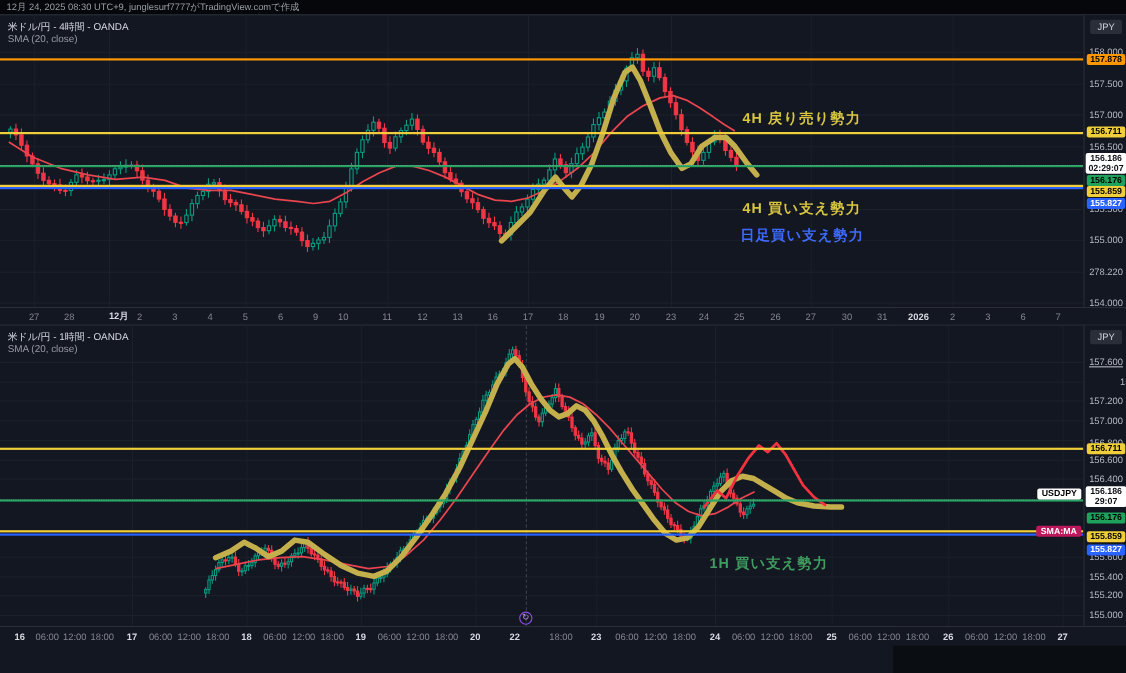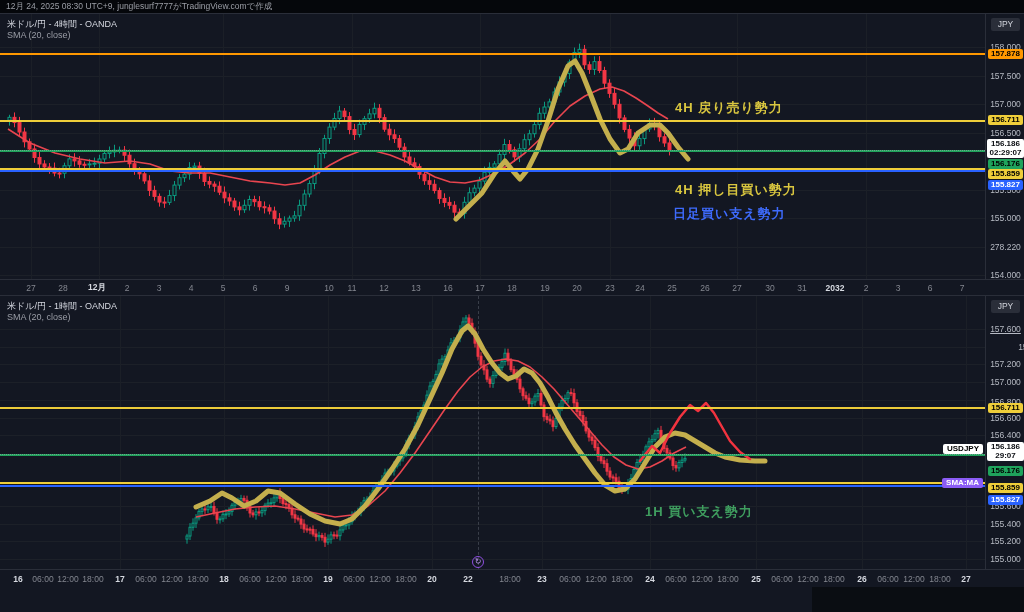--- a/index.html
+++ b/index.html
@@ -337,21 +337,21 @@
           <polyline points="8,115 30,129 55,139 80,145 105,149 130,147 150,150 170,157 190,159 210,159 230,163 250,167 270,169 285,171 300,169 315,161 330,151 345,143 360,137 375,137 390,141 405,147 420,155 435,163 450,168 465,169 480,166 495,159 510,150 525,139 540,125 555,107 570,92 585,82 600,75 612,73 624,77 636,84 648,92 658,99 668,105" fill="none" stroke="#e8454f" stroke-width="1.6" stroke-linejoin="round"></polyline>
           <polyline points="456,205 468,193 482,179 495,159 505,147 513,157 520,165 528,155 538,135 548,107 558,75 568,52 575,47 582,59 590,79 600,105 610,125 620,139 628,135 638,119 650,111 660,111 668,119 678,133 688,145" fill="none" stroke="#c4af4d" stroke-width="5" stroke-linejoin="round" stroke-linecap="round"></polyline>
         </svg>
         <div class="hline" style="top: 39px; height: 2px; background: rgb(255, 152, 0);"></div>
         <div class="hline" style="top: 105.5px; height: 2px; background: rgb(239, 206, 58);"></div>
         <div class="hline" style="top: 136.25px; height: 1.5px; background: rgb(31, 163, 92);"></div>
         <div class="hline" style="top: 154px; height: 2px; background: rgb(239, 206, 58);"></div>
         <div class="hline" style="top: 156px; height: 2px; background: rgb(41, 98, 255);"></div>
         <div class="dotline" style="top: 136.4px;"></div>
         <div class="anno" style="left: 675px; top: 85px; color: rgb(217, 198, 63);">4H 戻り売り勢力</div>
-        <div class="anno" style="left: 675px; top: 167px; color: rgb(217, 198, 63);">4H 押し目買い勢力</div>
+        <div class="anno" style="left: 675px; top: 167px; color: rgb(217, 198, 63);">4H 買い支え勢力</div>
         <div class="anno" style="left: 673px; top: 191px; color: rgb(62, 107, 253);">日足買い支え勢力</div>
         <div class="legend1">米ドル/円 - 4時間 - OANDA</div>
         <div class="legend2">SMA (20, close)</div>
       </div>
       <div class="axis">
         <div class="cbtn">JPY</div>
         <div class="gridlabel" style="top: 33px;">158.000</div>
         <div class="gridlabel" style="top: 61.5px;">157.500</div>
         <div class="gridlabel" style="top: 90px;">157.000</div>
         <div class="gridlabel" style="top: 118.5px;">156.500</div>
@@ -366,44 +366,44 @@
         <div class="chip" style="top: 166px; background: rgb(41, 98, 255); color: rgb(255, 255, 255);">155.827</div>
         <div class="curchip" style="top: 125px;">
           <div>156.186</div>
           <div>02:29:07</div>
         </div>
       </div>
     </div>
   <div class="taxis" id="taxis0" style="top: 279px; height: 16px;">
       <div class="tlabel" style="left: 31px; color: rgb(132, 135, 144);">27</div>
       <div class="tlabel" style="left: 63px; color: rgb(132, 135, 144);">28</div>
-      <div class="tlabel" style="left: 97px; color: rgb(214, 217, 224); font-weight: bold; text-align: center;">12月</div>
+      <div class="tlabel" style="left: 108px; color: rgb(214, 217, 224); font-weight: bold; text-align: center;">12月</div>
       <div class="tlabel" style="left: 127px; color: rgb(132, 135, 144);">2</div>
       <div class="tlabel" style="left: 159px; color: rgb(132, 135, 144);">3</div>
       <div class="tlabel" style="left: 191px; color: rgb(132, 135, 144);">4</div>
       <div class="tlabel" style="left: 223px; color: rgb(132, 135, 144);">5</div>
       <div class="tlabel" style="left: 255px; color: rgb(132, 135, 144);">6</div>
       <div class="tlabel" style="left: 287px; color: rgb(132, 135, 144);">9</div>
-      <div class="tlabel" style="left: 329px; color: rgb(132, 135, 144);">10</div>
+      <div class="tlabel" style="left: 312px; color: rgb(132, 135, 144);">10</div>
       <div class="tlabel" style="left: 352px; color: rgb(132, 135, 144);">11</div>
       <div class="tlabel" style="left: 384px; color: rgb(132, 135, 144);">12</div>
       <div class="tlabel" style="left: 416px; color: rgb(132, 135, 144);">13</div>
       <div class="tlabel" style="left: 448px; color: rgb(132, 135, 144);">16</div>
       <div class="tlabel" style="left: 480px; color: rgb(132, 135, 144);">17</div>
       <div class="tlabel" style="left: 512px; color: rgb(132, 135, 144);">18</div>
       <div class="tlabel" style="left: 545px; color: rgb(132, 135, 144);">19</div>
       <div class="tlabel" style="left: 577px; color: rgb(132, 135, 144);">20</div>
       <div class="tlabel" style="left: 610px; color: rgb(132, 135, 144);">23</div>
       <div class="tlabel" style="left: 640px; color: rgb(132, 135, 144);">24</div>
       <div class="tlabel" style="left: 672px; color: rgb(132, 135, 144);">25</div>
       <div class="tlabel" style="left: 705px; color: rgb(132, 135, 144);">26</div>
       <div class="tlabel" style="left: 737px; color: rgb(132, 135, 144);">27</div>
       <div class="tlabel" style="left: 770px; color: rgb(132, 135, 144);">30</div>
       <div class="tlabel" style="left: 802px; color: rgb(132, 135, 144);">31</div>
-      <div class="tlabel" style="left: 835px; color: rgb(214, 217, 224); font-weight: bold;">2032</div>
+      <div class="tlabel" style="left: 835px; color: rgb(214, 217, 224); font-weight: bold;">2026</div>
       <div class="tlabel" style="left: 866px; color: rgb(132, 135, 144);">2</div>
       <div class="tlabel" style="left: 898px; color: rgb(132, 135, 144);">3</div>
       <div class="tlabel" style="left: 930px; color: rgb(132, 135, 144);">6</div>
       <div class="tlabel" style="left: 962px; color: rgb(132, 135, 144);">7</div>
     </div>
   <div class="pane" id="pane1" style="top: 295px; height: 274px;">
       <div class="plot">
         <div class="hgrid" style="top: 33px;"></div>
         <div class="hgrid" style="top: 50.7px;"></div>
         <div class="hgrid" style="top: 68.4px;"></div>
@@ -764,21 +764,21 @@
           <polyline points="196,211 210,205 222,197 232,202 244,210 256,205 268,195 280,197 295,208 310,218 325,225 340,228 352,223 365,210 378,193 392,173 405,153 418,129 430,103 442,77 452,53 462,35 468,30 475,38 483,53 492,67 500,77 508,83 516,80 524,73 532,77 540,87 548,101 556,117 565,133 575,149 585,163 595,177 605,189 615,195 625,193 635,183 645,167 655,151 665,141 675,137 685,139 695,145 705,151 715,157 725,161 740,164 755,165 765,165" fill="none" stroke="#c4af4d" stroke-width="5" stroke-linejoin="round" stroke-linecap="round"></polyline>
           <polyline points="640,165 652,150 660,157 670,137 680,121 690,109 698,115 706,107 714,117 722,131 730,145 740,156 750,163" fill="none" stroke="#f2333f" stroke-width="2.5" stroke-linejoin="round" stroke-linecap="round"></polyline>
         </svg>
         <div class="hline" style="top: 110.7px; height: 2px; background: rgb(239, 206, 58);"></div>
         <div class="hline" style="top: 158.25px; height: 1.5px; background: rgb(31, 163, 92);"></div>
         <div class="hline" style="top: 186px; height: 2px; background: rgb(239, 206, 58);"></div>
         <div class="hline" style="top: 189px; height: 2px; background: rgb(41, 98, 255);"></div>
         <div class="dotline" style="top: 158.2px;"></div>
         <div class="anno" style="left: 645px; top: 207px; color: rgb(63, 158, 95);">1H 買い支え勢力</div>
         <div class="badge" style="top: 148px; right: 2px; background: rgb(255, 255, 255); color: rgb(0, 0, 0);">USDJPY</div>
-        <div class="badge" style="top: 182px; right: 2px; background: #8b5cf6; color: rgb(255, 255, 255);">SMA:MA</div>
+        <div class="badge" style="top: 182px; right: 2px; background: #be185d; color: rgb(255, 255, 255);">SMA:MA</div>
         <div class="picon" style="left: 472px; top: 260px;">↻</div>
         <div class="legend1">米ドル/円 - 1時間 - OANDA</div>
         <div class="legend2">SMA (20, close)</div>
       </div>
       <div class="axis">
         <div class="cbtn">JPY</div>
         <div class="gridlabel" style="top: 33px; text-decoration: underline;">157.600</div>
         <div class="gridlabel" style="top: 50.7px; margin-left: 28px;">157.400</div>
         <div class="gridlabel" style="top: 68.4px;">157.200</div>
         <div class="gridlabel" style="top: 86.1px;">157.000</div>

